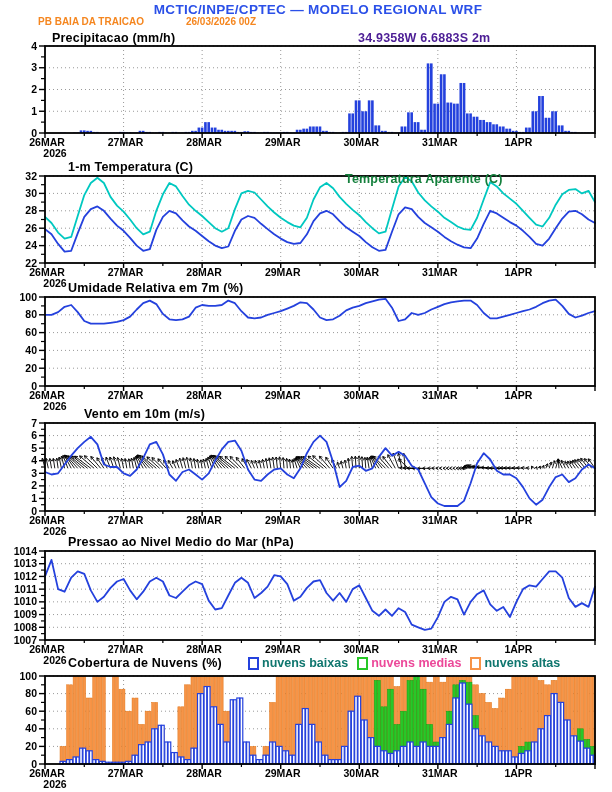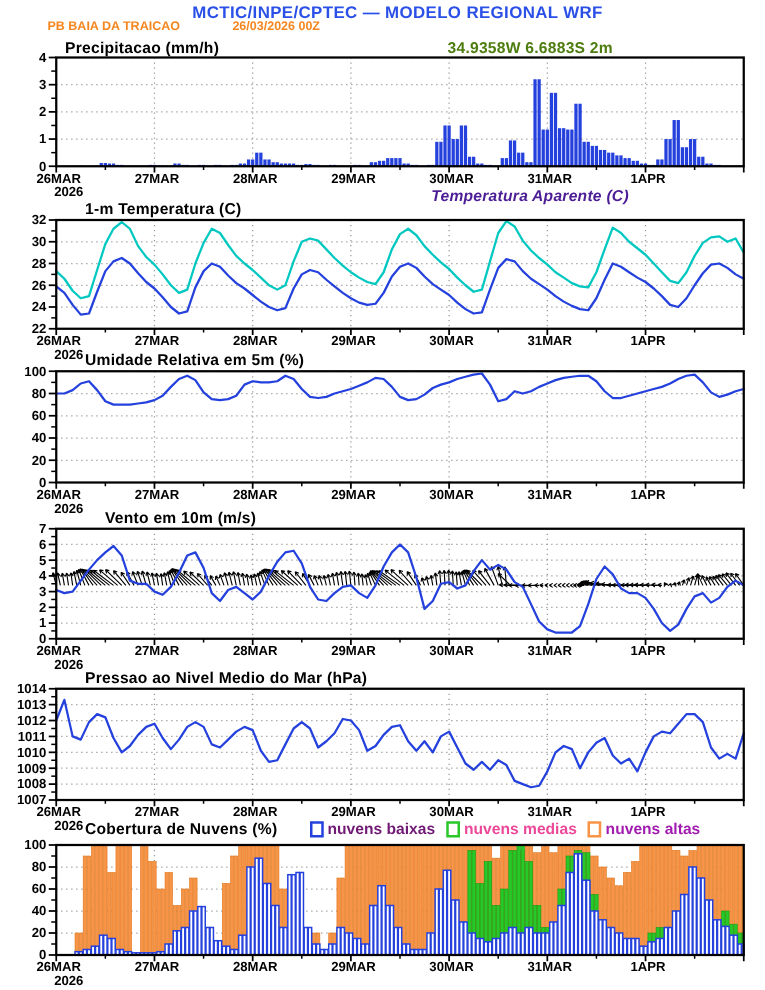--- a/index.html
+++ b/index.html
@@ -1048,39 +1048,39 @@
       <line x1="477.1428571428571" y1="764" x2="477.1428571428571" y2="767" stroke="#000" stroke-width="1.2"></line>
       <text x="439.85714285714283" y="777" text-anchor="middle" font-size="10.5">31MAR</text>
       <line x1="516.4285714285714" y1="764" x2="516.4285714285714" y2="769" stroke="#000" stroke-width="1.4"></line>
       <line x1="555.7142857142858" y1="764" x2="555.7142857142858" y2="767" stroke="#000" stroke-width="1.2"></line>
       <text x="518.4285714285714" y="777" text-anchor="middle" font-size="10.5">1APR</text>
       <line x1="595" y1="764" x2="595" y2="769" stroke="#000" stroke-width="1.4"></line>
       <text x="55" y="788" text-anchor="middle" font-size="10.5">2026</text>
     </svg>
 
   <div class="ptitle" style="left:52px;top:31px">Precipitacao (mm/h)</div>
-  <div class="ptitle t-orange" style="left: 358px; top: 31px; color: #4d7c0f;">34.9358W 6.6883S 2m</div>
+  <div class="ptitle t-orange" style="left: 358px; top: 31px; color: #4c1d95;">34.9358W 6.6883S 2m</div>
 
   <div class="ptitle" style="left:68px;top:160px">1-m Temperatura (C)</div>
-  <div class="ptitle t-cyan" style="left: 345px; top: 150px; color: #4c1d95; font-style: italic;">Temperatura Aparente (C)</div>
+  <div class="ptitle t-cyan" style="left: 345px; top: 172px; color: #15803d;">Temperatura Aparente (C)</div>
 
-  <div class="ptitle" style="left:68px;top:281px">Umidade Relativa em 5m (%)</div>
+  <div class="ptitle" style="left:68px;top:281px">Umidade Relativa em 7m (%)</div>
 
   <div class="ptitle" style="left:84px;top:407px">Vento em 10m (m/s)</div>
 
   <div class="ptitle" style="left:68px;top:535px">Pressao ao Nivel Medio do Mar (hPa)</div>
 
   <div class="ptitle" style="left:68px;top:656px">Cobertura de Nuvens (%)</div>
   <div class="legend" style="left:248px;top:656px">
     <span class="lg-item">
       <span class="lg-sq" id="sq-baixas" style="border-color: rgb(36, 65, 221);"></span>
-      <span id="lb-baixas" style="color: #701a75;">nuvens baixas</span>
+      <span id="lb-baixas" style="color: #0f766e;">nuvens baixas</span>
     </span>
     <span class="lg-item">
       <span class="lg-sq" id="sq-medias" style="border-color: rgb(40, 200, 40);"></span>
       <span id="lb-medias" style="color: #ec4899;">nuvens medias</span>
     </span>
     <span class="lg-item">
       <span class="lg-sq" id="sq-altas" style="border-color: rgb(247, 148, 71);"></span>
-      <span id="lb-altas" style="color: #a21caf;">nuvens altas</span>
+      <span id="lb-altas" style="color: #0f766e;">nuvens altas</span>
     </span>
   </div>
 </div>
 
 </body></html>

